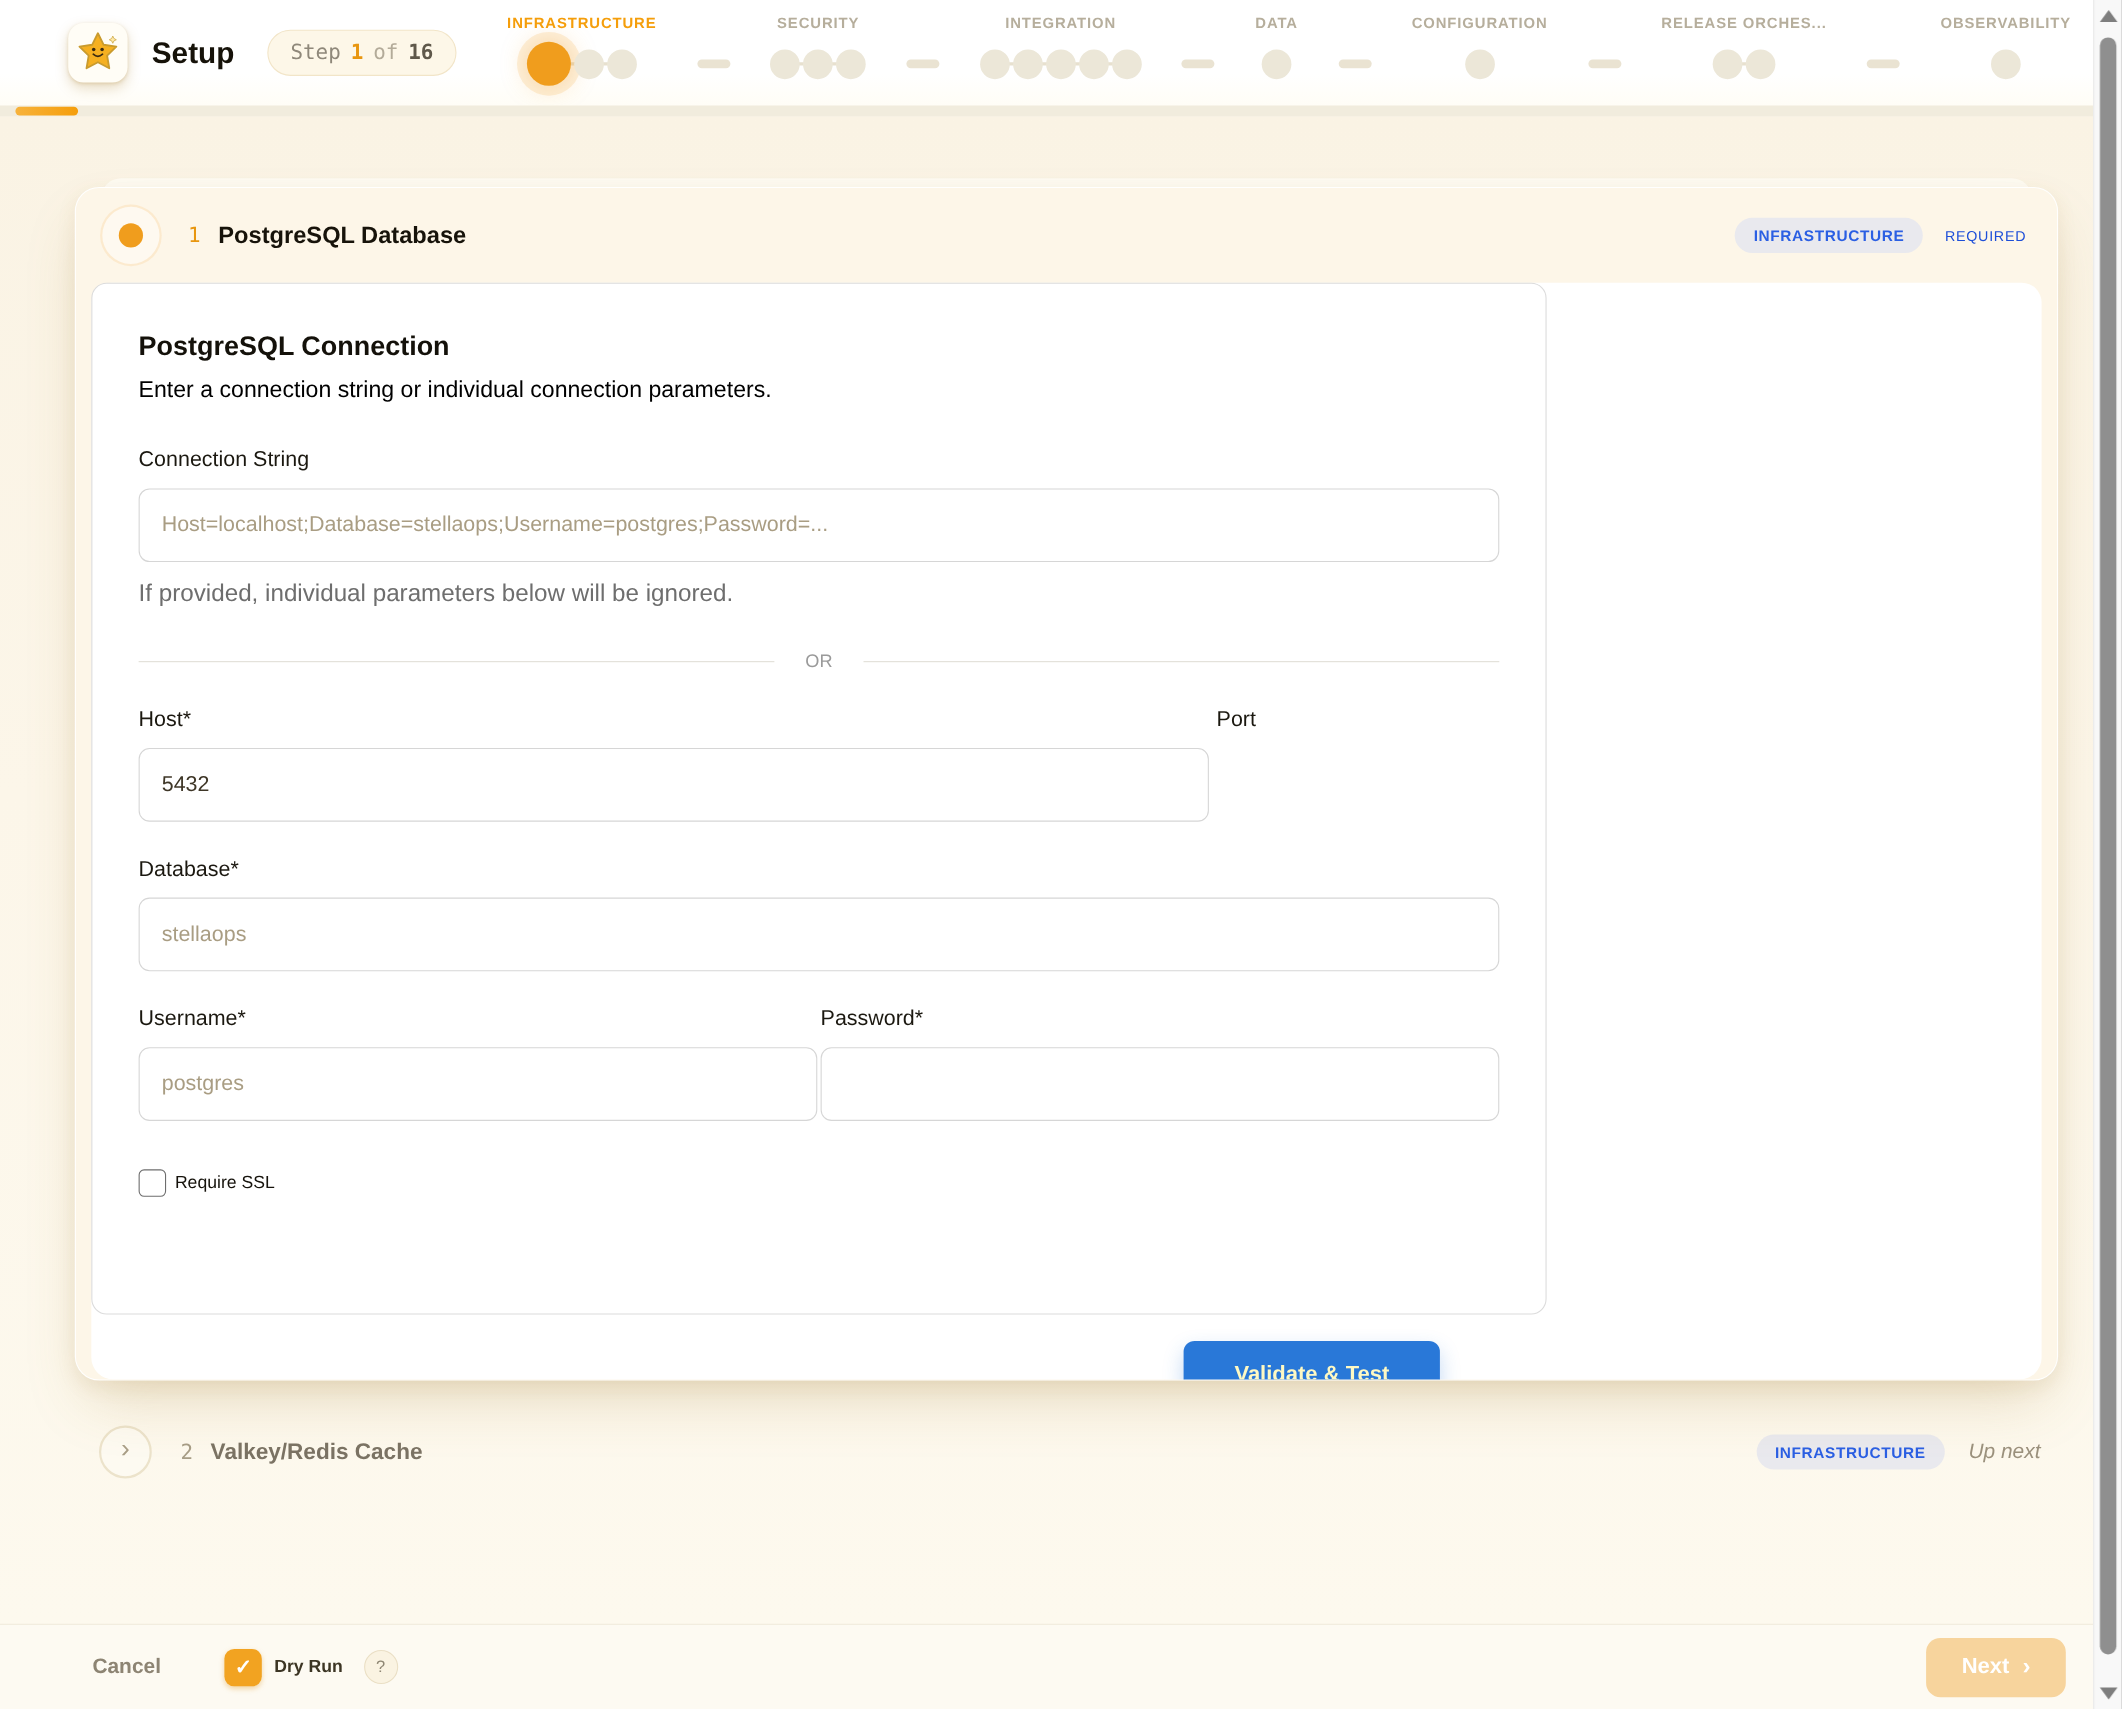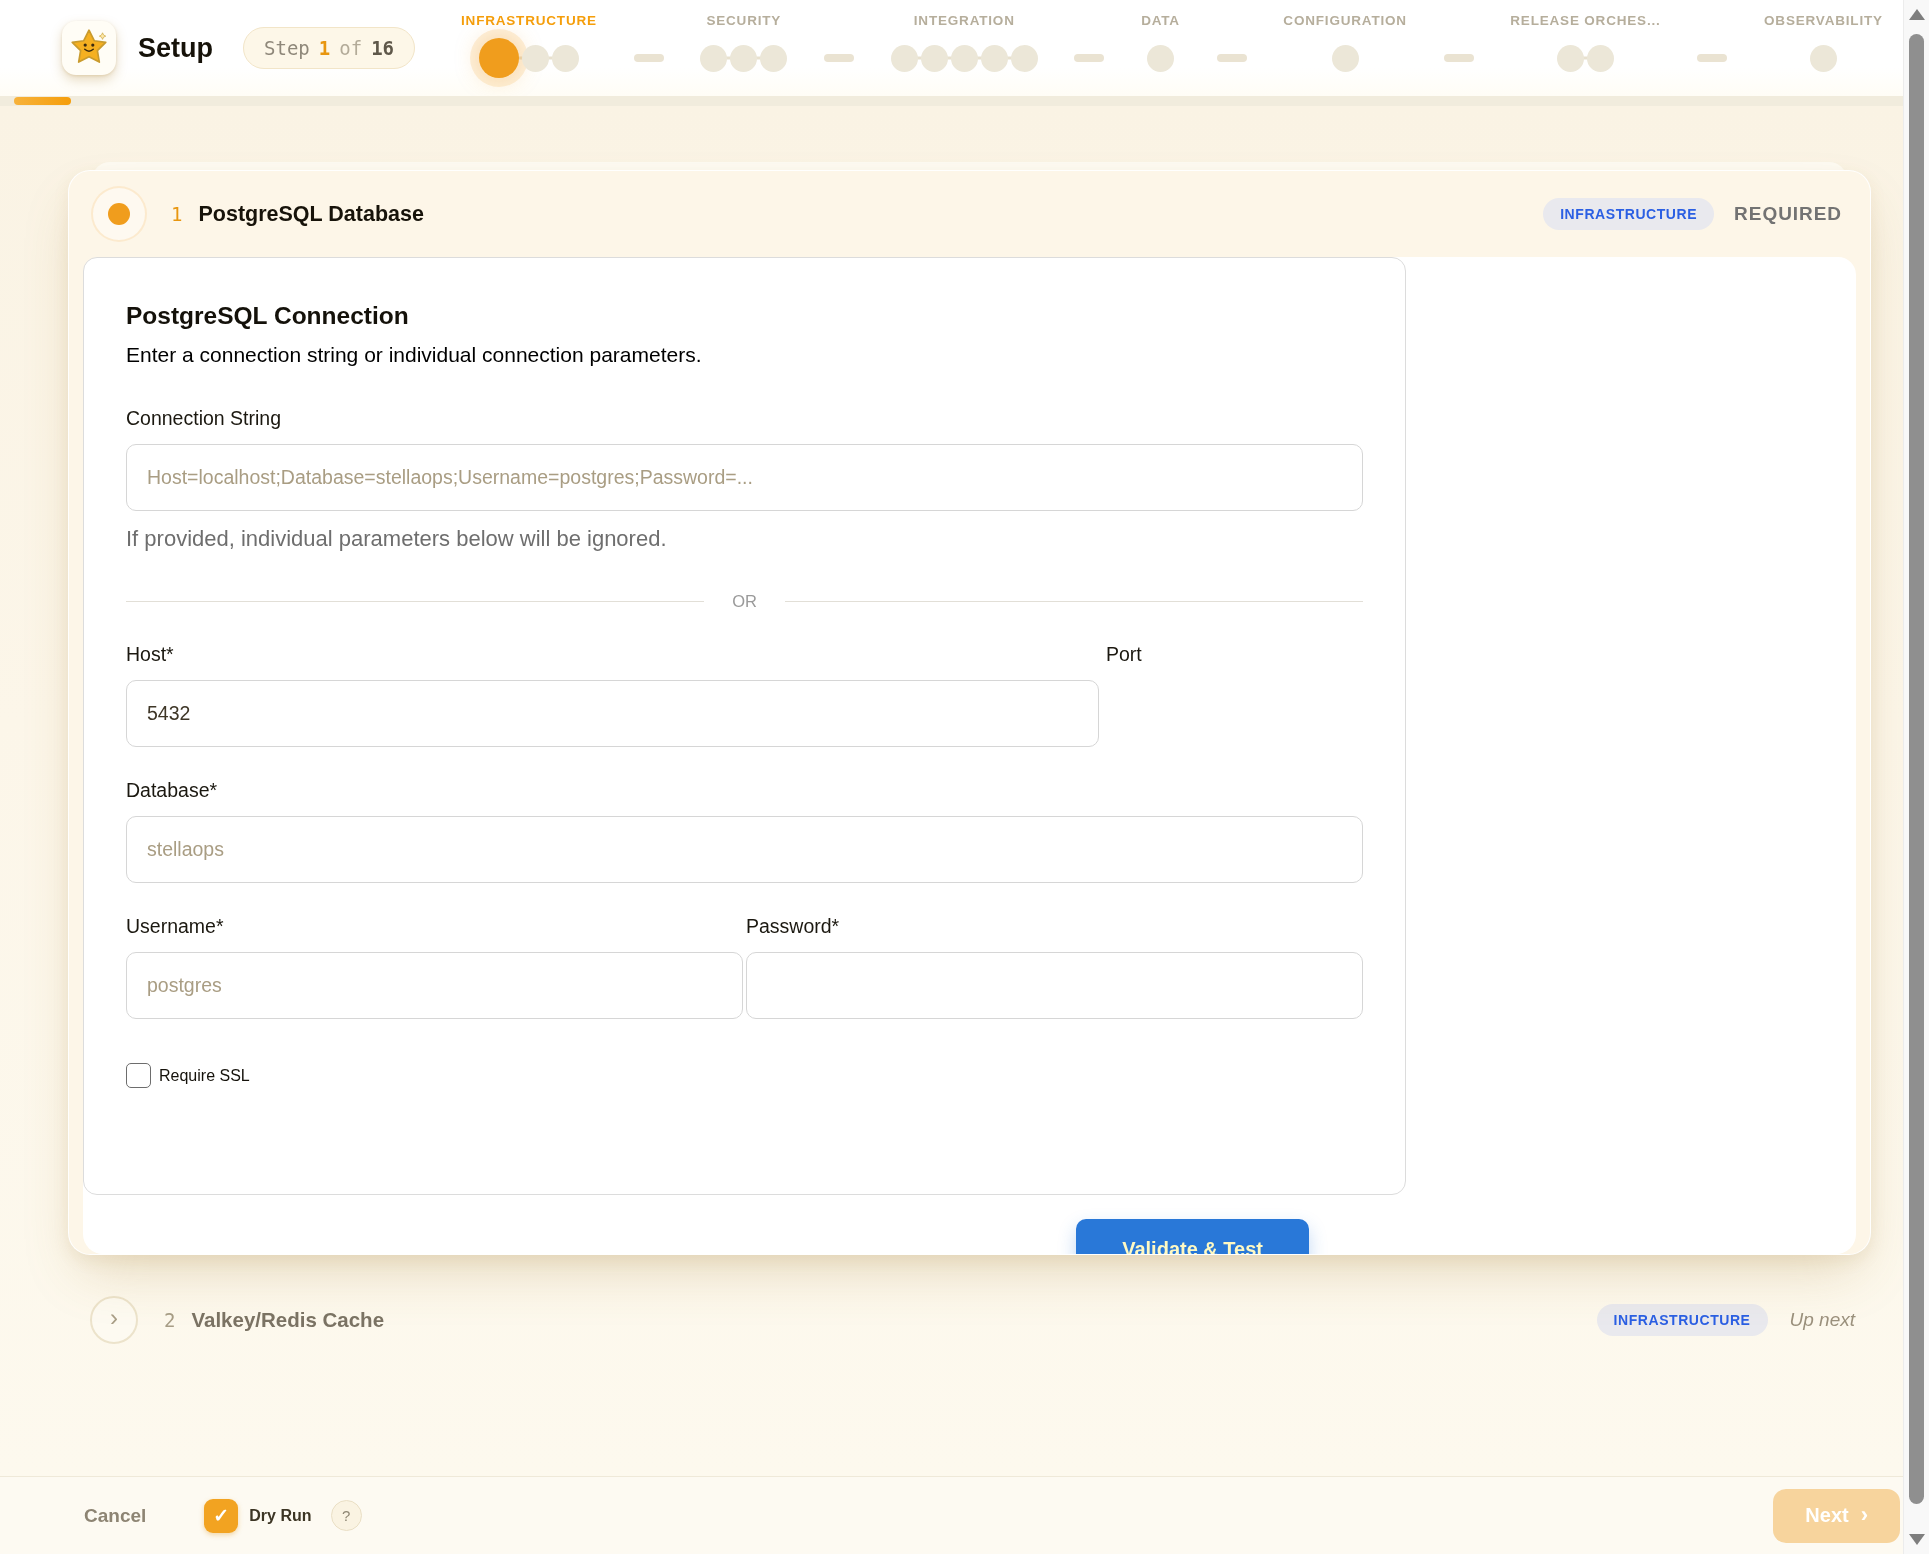--- a/index.html
+++ b/index.html
@@ -65,21 +65,21 @@
     box-shadow:0 26px 55px -14px rgba(165,128,55,.28), 0 6px 16px rgba(165,128,55,.10);
     overflow:hidden;
   }
   .card-header { display:flex; align-items:center; height:86px; padding:0 28px 0 22px; }
   .halo { width:56px; height:56px; border-radius:50%; border:2px solid rgba(240,157,29,.16); display:grid; place-items:center; background:rgba(255,255,255,.35); }
   .halo-dot { width:22px; height:22px; border-radius:50%; background:#f09d1d; }
   .card-num { font-size:19px; color:#e8960f; margin-left:24px; }
   .card-title { font-size:21.5px; font-weight:700; color:#17130a; margin-left:16px; }
   .header-right { margin-left:auto; display:flex; align-items:center; gap:20px; }
   .pill { background:#e9e9ee; color:#2b5fe3; font-weight:700; font-size:14px; letter-spacing:.04em; padding:8px 17px; border-radius:999px; }
-  .required { color:#737373; font-weight:700; font-size:19px; letter-spacing:.05em; }
+  .required { color:#1d4ed8; font-weight:400; font-size:13px; letter-spacing:.05em; }
 
   .card-body { background:#ffffff; border-radius:18px 18px 20px 20px; margin:0 14px; padding:0 0 0 0; }
   .form-panel {
     width:1323px; min-height:938px; background:#fff;
     border:1px solid #dcdcdc; border-radius:14px;
     padding:44px 42px 60px 42px;
   }
   .form-title { font-size:24.5px; font-weight:700; color:#14110a; }
   .form-sub { font-size:21px; color:#000000; margin-top:13px; }
   .field-label { font-size:19.5px; font-weight:500; color:#1b1810; }
@@ -116,21 +116,21 @@
   .chev-circle span { transform:translateY(-2px); }
   .next-num { font-size:19px; color:#a79d86; margin-left:26px; }
   .next-title { font-size:20.5px; font-weight:700; color:#7b7364; margin-left:16px; }
   .next-right { margin-left:auto; display:flex; align-items:center; gap:22px; }
   .upnext { font-style:italic; font-size:19px; color:#9b917d; }
 
   
   .bottombar {
     flex:0 0 78px; height:78px; background:#fdfaf2;
     border-top:1px solid rgba(205,190,155,.28);
-    display:flex; align-items:center; padding:0 29px 0 84px;
+    display:flex; align-items:center; padding:0 51px 0 84px;
   }
   .cancel { font-size:19px; font-weight:700; color:#8d8473; background:none; border:none; cursor:pointer; font-family:"Liberation Sans", sans-serif; }
   .dryrun { display:flex; align-items:center; gap:11px; margin-left:58px; }
   .dry-cb { width:34px; height:34px; border-radius:9px; background:#f2a321; display:grid; place-items:center;
     color:#fff; font-size:19px; font-weight:700; cursor:pointer; box-shadow:0 2px 5px rgba(220,150,30,.35); }
   .dry-label { font-size:16px; font-weight:600; color:#3c3524; }
   .help-circle { width:31px; height:31px; border-radius:50%; background:#faf3e2; border:1px solid #eadfc5;
     display:grid; place-items:center; font-size:15px; color:#8f8774; margin-left:8px; cursor:pointer; }
   .btn-next {
     margin-left:auto; background:#f7d49d; color:#ffffff; font-weight:700; font-size:20px;

